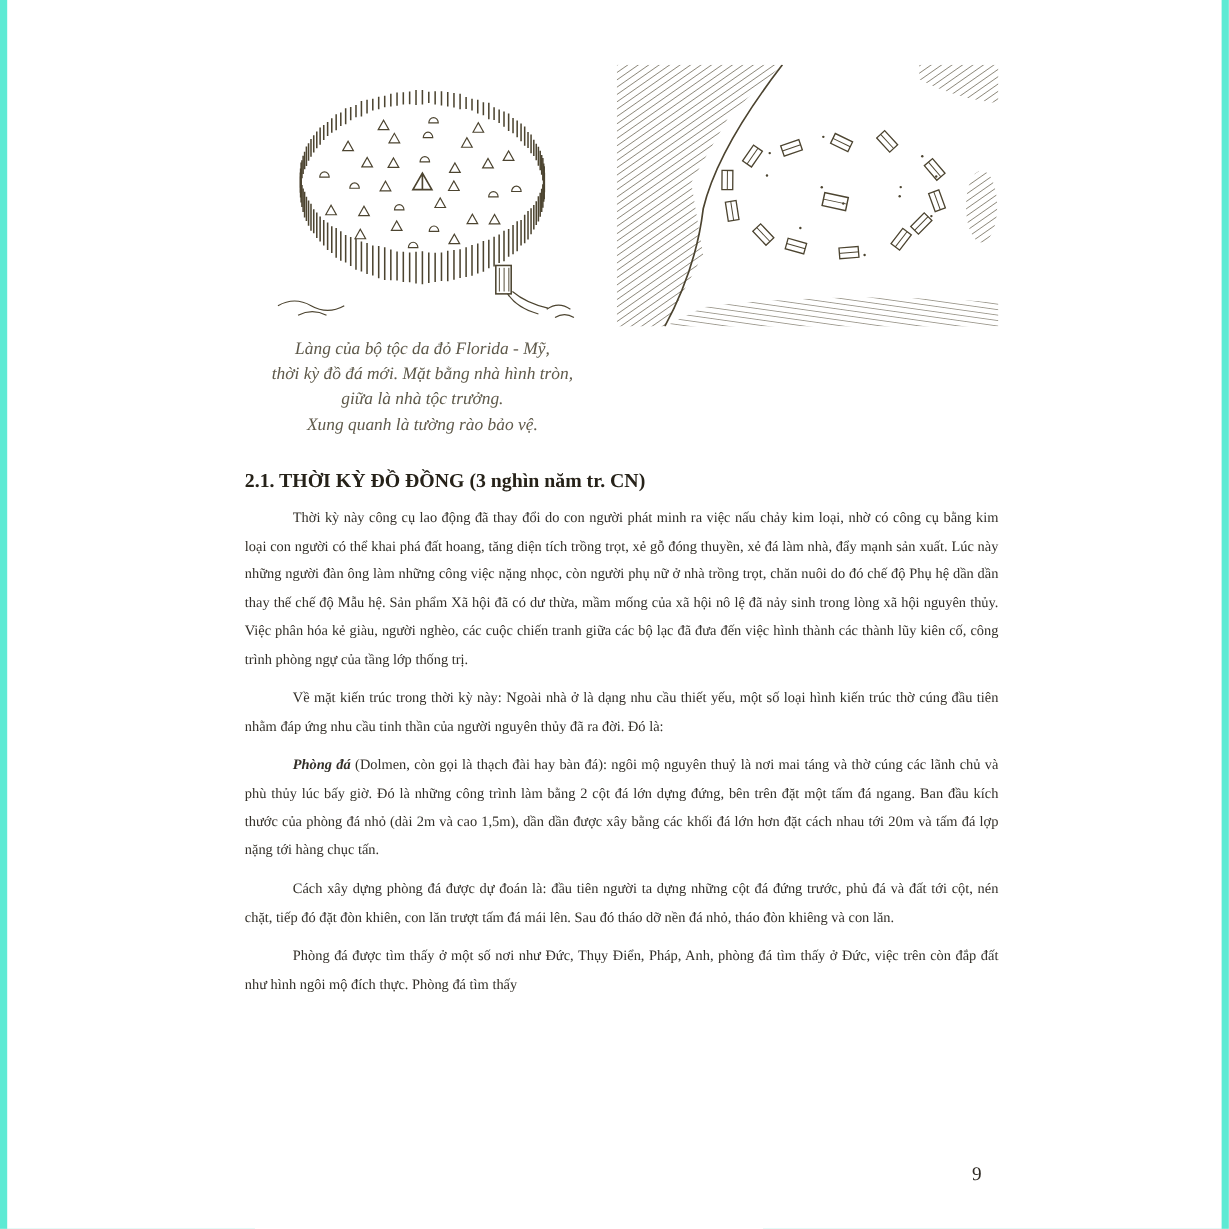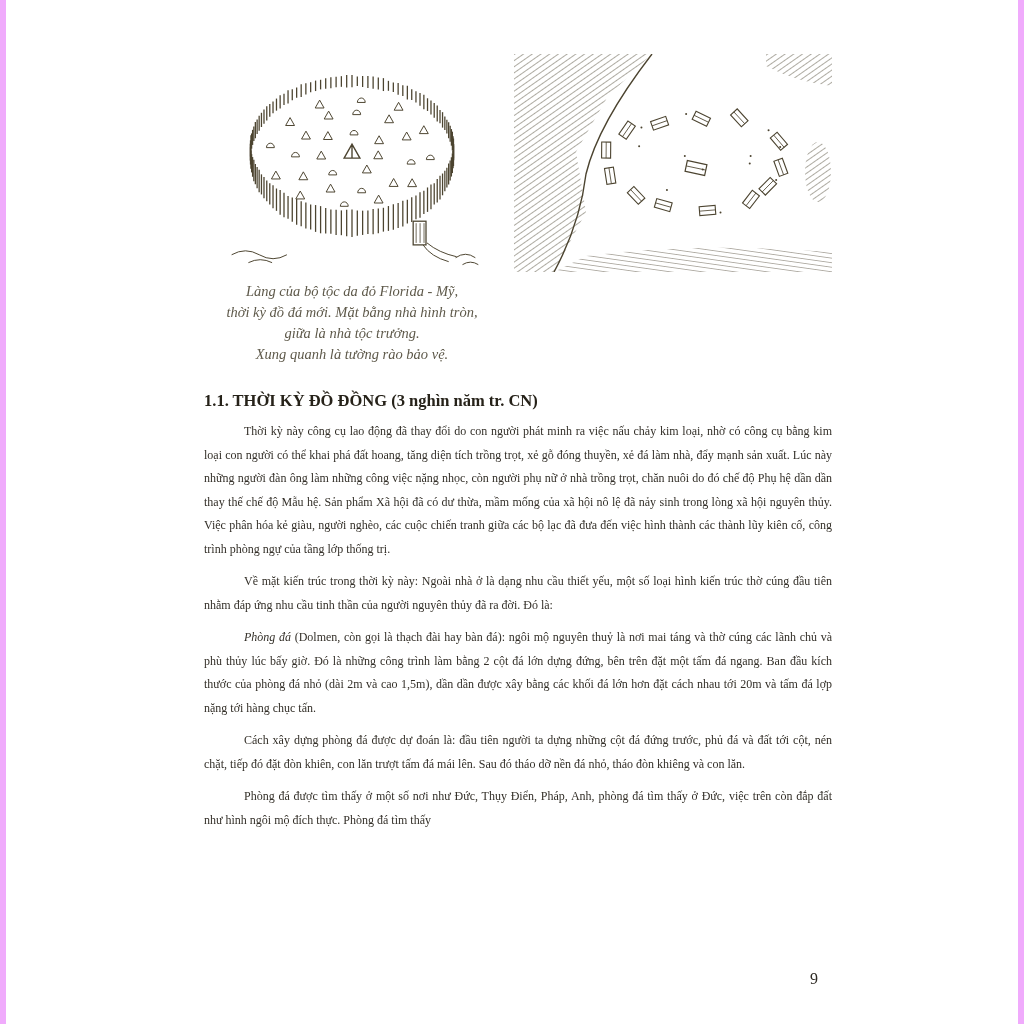--- a/index.html
+++ b/index.html
@@ -1,31 +1,31 @@
 <!DOCTYPE html>
 <html><head>
 <meta charset="utf-8">
 <style>
   html,body{margin:0;padding:0;}
   body{background:#e9e9e6;width:1024px;height:1024px;overflow:hidden;}
-  .stage{width:1024px;height:1024px;background:#f0abfc;position:relative;}
+  .stage{width:1024px;height:1024px;background:#5eead4;position:relative;}
   .page{width:1012px;height:1024px;margin:0 auto;background:#ffffff;position:relative;
         box-sizing:border-box;padding:54px 186px 0 198px;
         font-family:"Liberation Serif","DejaVu Serif",serif;color:#2e2a24;}
   .figures{display:flex;gap:14px;align-items:flex-start;}
   .figure{text-align:center;}
   .figure-left{flex:0 0 296px;}
   .figure-right{flex:0 0 318px;}
   .figure svg{display:block;margin:0 auto;background:#fff;}
   .caption{font-style:italic;font-size:14.5px;line-height:21px;color:#5e594a;
            white-space:pre-line;margin-top:9px;}
   .heading{font-weight:bold;font-size:16.5px;margin-top:26px;color:#262219;}
   .bodytext p{margin:9px 0 0 0;text-align:justify;font-size:12px;line-height:23.5px;
               text-indent:40px;color:#332f28;}
-  .lead{font-weight:normal;font-style:italic;}
+  .lead{font-weight:bold;font-style:italic;}
   .page-number{position:absolute;right:200px;bottom:36px;font-size:16px;color:#2e2a24;}
 </style>
 </head>
 <body>
 
 <div class="stage">
   <div class="page">
 
     <div class="figures">
 
@@ -286,21 +286,21 @@
               <circle cx="172.10878895178394" cy="60.03175566162099" r="1" fill="#4c4430"></circle>
               <circle cx="254.5693989062711" cy="76.19056868803455" r="1" fill="#4c4430"></circle>
               <circle cx="170.81325438211206" cy="102.01934974953474" r="1" fill="#4c4430"></circle>
               <circle cx="206.51166268299858" cy="158.50819865478115" r="1" fill="#4c4430"></circle>
             </g>
         </svg>
       </div>
 
     </div>
 
-    <div class="heading">1.1. THỜI KỲ ĐỒ ĐỒNG (3 nghìn năm tr. CN)</div>
+    <div class="heading">2.1. THỜI KỲ ĐỒ ĐỒNG (3 nghìn năm tr. CN)</div>
 
     <div class="bodytext">
       <p><span class="lead"></span><span>Thời kỳ này công cụ lao động đã thay đổi do con người phát minh ra việc nấu chảy kim loại, nhờ có công cụ bằng kim loại con người có thể khai phá đất hoang, tăng diện tích trồng trọt, xẻ gỗ đóng thuyền, xẻ đá làm nhà, đẩy mạnh sản xuất. Lúc này những người đàn ông làm những công việc nặng nhọc, còn người phụ nữ ở nhà trồng trọt, chăn nuôi do đó chế độ Phụ hệ dần dần thay thế chế độ Mẫu hệ. Sản phẩm Xã hội đã có dư thừa, mầm mống của xã hội nô lệ đã nảy sinh trong lòng xã hội nguyên thủy. Việc phân hóa kẻ giàu, người nghèo, các cuộc chiến tranh giữa các bộ lạc đã đưa đến việc hình thành các thành lũy kiên cố, công trình phòng ngự của tầng lớp thống trị.</span></p>
       <p><span class="lead"></span><span>Về mặt kiến trúc trong thời kỳ này: Ngoài nhà ở là dạng nhu cầu thiết yếu, một số loại hình kiến trúc thờ cúng đầu tiên nhằm đáp ứng nhu cầu tinh thần của người nguyên thủy đã ra đời. Đó là:</span></p>
       <p><span class="lead">Phòng đá</span><span> (Dolmen, còn gọi là thạch đài hay bàn đá): ngôi mộ nguyên thuỷ là nơi mai táng và thờ cúng các lãnh chủ và phù thủy lúc bấy giờ. Đó là những công trình làm bằng 2 cột đá lớn dựng đứng, bên trên đặt một tấm đá ngang. Ban đầu kích thước của phòng đá nhỏ (dài 2m và cao 1,5m), dần dần được xây bằng các khối đá lớn hơn đặt cách nhau tới 20m và tấm đá lợp nặng tới hàng chục tấn.</span></p>
       <p><span class="lead"></span><span>Cách xây dựng phòng đá được dự đoán là: đầu tiên người ta dựng những cột đá đứng trước, phủ đá và đất tới cột, nén chặt, tiếp đó đặt đòn khiên, con lăn trượt tấm đá mái lên. Sau đó tháo dỡ nền đá nhỏ, tháo đòn khiêng và con lăn.</span></p>
       <p><span class="lead"></span><span>Phòng đá được tìm thấy ở một số nơi như Đức, Thụy Điển, Pháp, Anh, phòng đá tìm thấy ở Đức, việc trên còn đắp đất như hình ngôi mộ đích thực. Phòng đá tìm thấy</span></p>
     </div>
 
     <div class="page-number">9</div>

